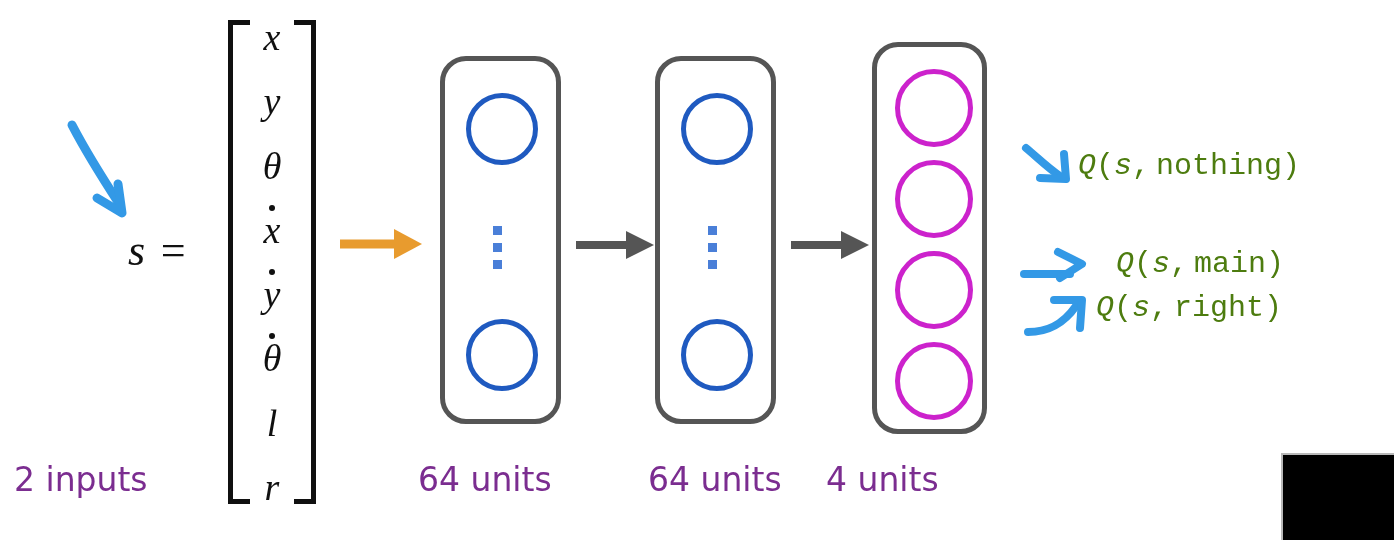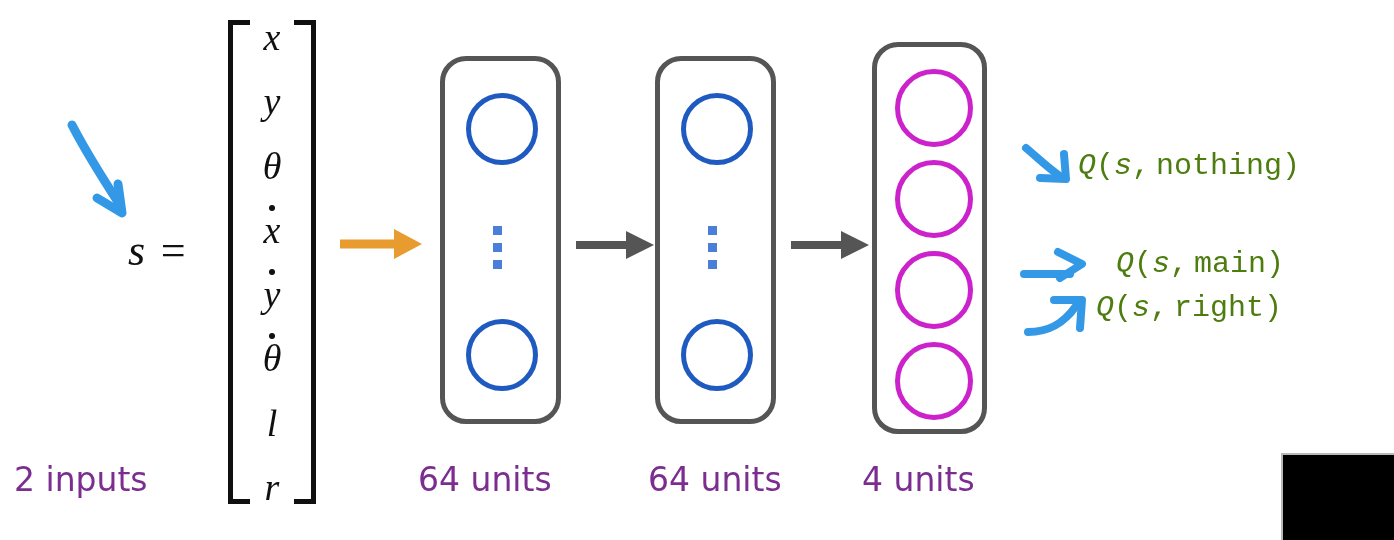--- a/index.html
+++ b/index.html
@@ -262,21 +262,21 @@
     <line x1="2" y1="16" x2="54" y2="16" stroke="#555555" stroke-width="8" stroke-linecap="butt"></line>
     <path d="M52,2 L80,16 L52,30 Z" fill="#555555"></path>
   </svg>
 
   <div class="layer-box" style="left:872px; top:42px; width:115px; height:392px;">
     <div class="neuron neuron-magenta" style="left:18px; top:22px; width:78px; height:78px;"></div>
     <div class="neuron neuron-magenta" style="left:18px; top:113px; width:78px; height:78px;"></div>
     <div class="neuron neuron-magenta" style="left:18px; top:204px; width:78px; height:78px;"></div>
     <div class="neuron neuron-magenta" style="left:18px; top:295px; width:78px; height:78px;"></div>
   </div>
-  <div class="purple-label" style="left:862px; top:460px;text-align:right;">4 units</div>
+  <div class="purple-label" style="left:826px; top:460px;text-align:right;">4 units</div>
 
   <div id="q-outputs">
 
     <div class="q-row" style="left:0px; top:6px;">
       <svg class="arrow-svg" style="left:0px; top:-4px; width:58px; height:48px;" viewBox="0 0 58 48">
         <path d="M6,6 C18,16 28,26 40,34" stroke="#3399E6" stroke-width="8" fill="none" stroke-linecap="round"></path>
         <path d="M44,12 L46,37 L20,36" stroke="#3399E6" stroke-width="8" fill="none" stroke-linecap="round" stroke-linejoin="round"></path>
       </svg>
       <div class="q-text" style="margin-left:58px;">
         <span class="mi">Q</span><span class="mr">(</span><span class="mi">s</span><span class="mr">, </span><span class="mr">nothing</span><span class="mr">)</span>

